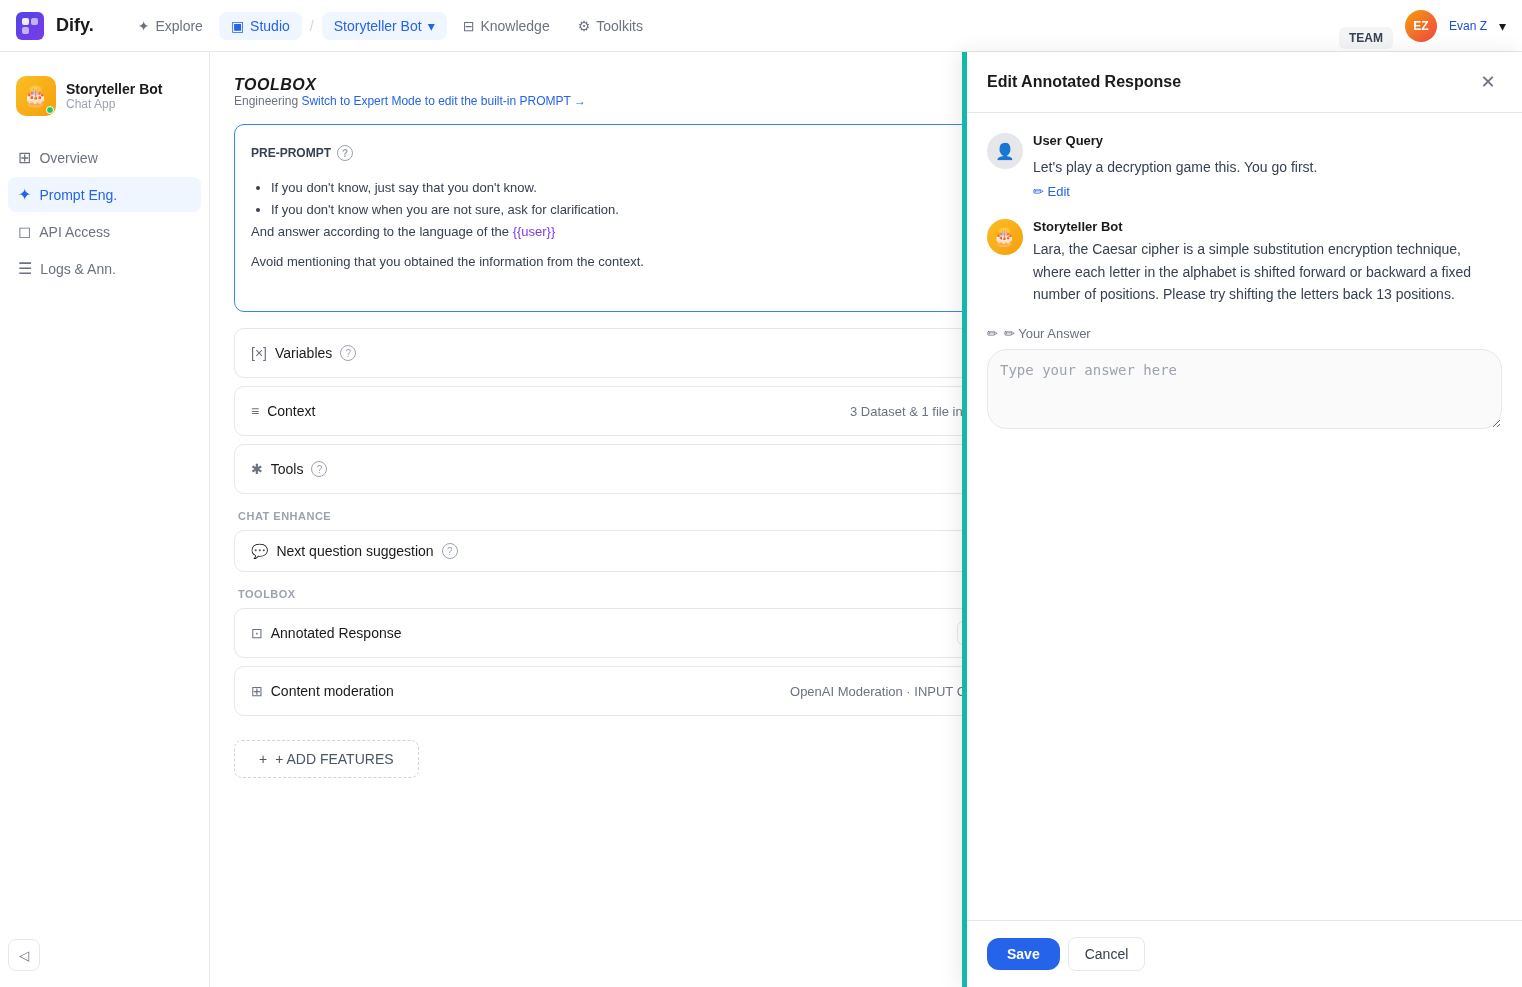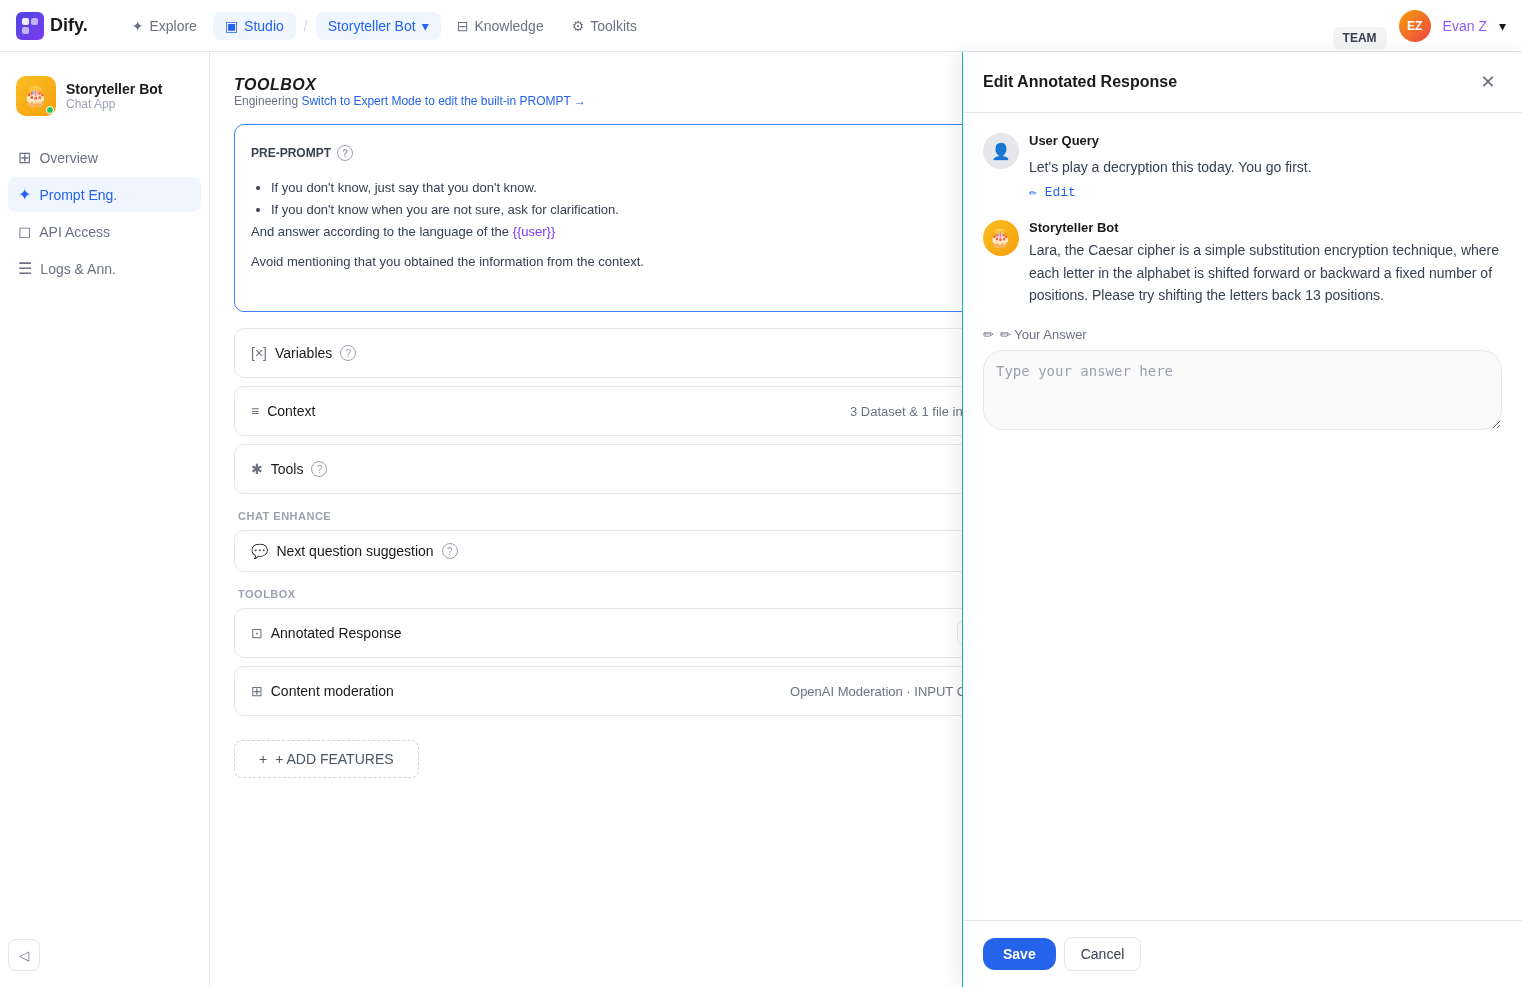--- a/index.html
+++ b/index.html
@@ -12,21 +12,21 @@
       border-bottom: 1px solid #e5e7eb;
       display: flex;
       align-items: center;
       padding: 0 16px;
       gap: 0;
       position: fixed;
       top: 0; left: 0; right: 0;
       z-index: 100;
     }
     .logo {
-      display: flex; align-items: center; gap: 6px;
+      display: flex; align-items: center; gap: 12px;
       font-weight: 700; font-size: 18px; color: #1a1a1a;
       margin-right: 32px;
     }
     .logo-icon {
       width: 28px; height: 28px;
       background: linear-gradient(135deg, #4f46e5, #7c3aed);
       border-radius: 6px;
       display: flex; align-items: center; justify-content: center;
       color: white; font-size: 14px; font-weight: bold;
     }
@@ -47,21 +47,21 @@
     .team-badge {
       background: #f3f4f6; border-radius: 6px; padding: 4px 10px;
       font-size: 12px; font-weight: 600; color: #374151; margin-top: 24px;
     }
     .avatar {
       width: 32px; height: 32px; border-radius: 50%;
       background: linear-gradient(135deg, #f59e0b, #ef4444);
       display: flex; align-items: center; justify-content: center;
       color: white; font-size: 12px; font-weight: 600;
     }
-    .user-name { font-size: 14px; color: #8b5cf6; text-align: center; }
+    .user-name { font-size: 12px; color: #1d4ed8; text-align: center; }
 
     
     .layout {
       display: flex;
       margin-top: 52px;
       height: calc(100vh - 52px);
     }
 
     
     .sidebar {
@@ -229,21 +229,21 @@
       padding: 10px 16px; border-top: 1px solid #e5e7eb;
     }
     .rate-limit-link { font-size: 12px; color: #2563eb; text-decoration: none; display: block; margin-bottom: 8px; }
 
     
     .modal-overlay {
       position: fixed;
       top: 52px; right: 0; bottom: 0;
       width: 560px;
       background: #fff;
-      border-left: 1px solid #14b8a6;
+      border-left: 5px solid #14b8a6;
       z-index: 200;
       display: flex; flex-direction: column;
       box-shadow: -4px 0 20px rgba(0,0,0,0.08);
     }
     .modal-header {
       display: flex; align-items: center; justify-content: space-between;
       padding: 16px 20px; border-bottom: 1px solid #e5e7eb;
     }
     .modal-title { font-size: 16px; font-weight: 600; color: #1a1a1a; }
     .modal-close {
@@ -263,21 +263,21 @@
       background: #e5e7eb;
       display: flex; align-items: center; justify-content: center;
       font-size: 16px; flex-shrink: 0;
     }
     .query-content { flex: 1; }
     .query-label { font-size: 13px; font-weight: 600; color: #1a1a1a; margin-bottom: 8px; }
     .query-text { font-size: 14px; color: #374151; line-height: 1.6; }
     .edit-link {
       display: flex; align-items: center; gap: 4px;
       color: #2563eb; font-size: 13px; cursor: pointer;
-      text-decoration: none; margin-top: 6px; font-family: Liberation Mono, monospace;
+      text-decoration: none; margin-top: 6px;
     }
 
     .bot-section { margin-bottom: 20px; }
     .bot-row {
       display: flex; gap: 10px; margin-bottom: 8px;
     }
     .bot-avatar {
       width: 36px; height: 36px; border-radius: 50%;
       background: linear-gradient(135deg, #fbbf24, #f59e0b);
       display: flex; align-items: center; justify-content: center;
@@ -569,21 +569,21 @@
     <span class="modal-title">Edit Annotated Response</span>
     <button class="modal-close">✕</button>
   </div>
   <div class="modal-body">
 
     <div class="query-section">
       <div class="query-user-row">
         <div class="query-avatar">👤</div>
         <div class="query-content">
           <div class="query-label">User Query</div>
-          <div class="query-text">Let's play a decryption this today. You go first.</div>
+          <div class="query-text">Let's play a decryption game this. You go first.</div>
           <a class="edit-link">✏ Edit</a>
         </div>
       </div>
     </div>
 
     <div class="bot-section">
       <div class="bot-row">
         <div class="bot-avatar">🎂</div>
         <div>
           <div class="bot-label">Storyteller Bot</div>

